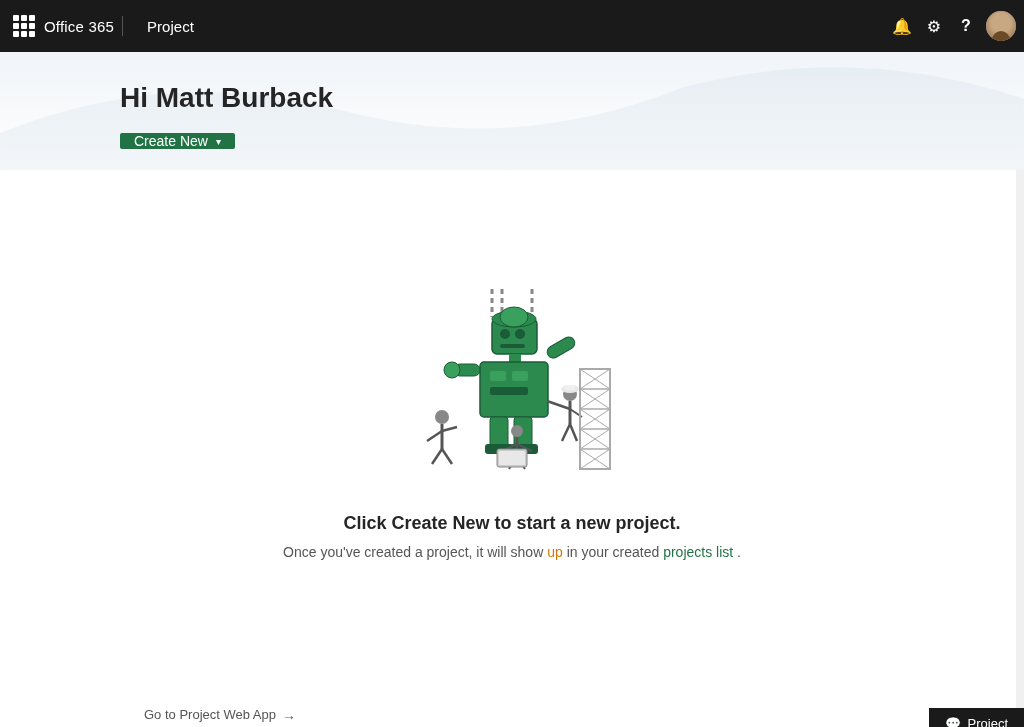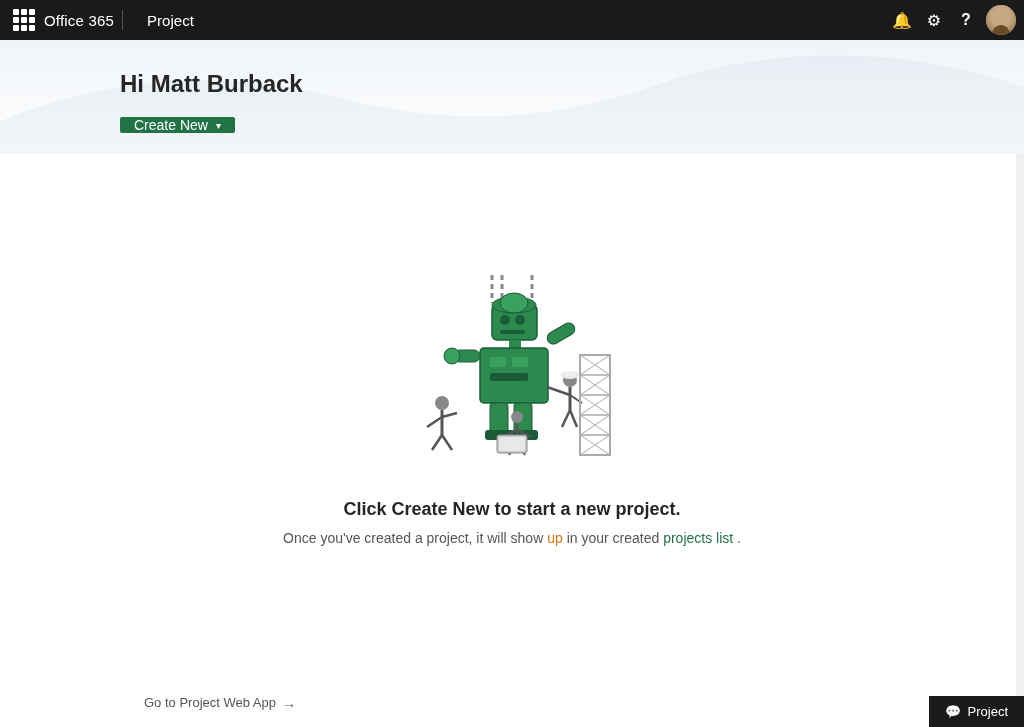--- a/index.html
+++ b/index.html
@@ -3,21 +3,21 @@
   <meta charset="utf-8">
   <style>
     * { margin: 0; padding: 0; box-sizing: border-box; }
     body { font-family: 'Segoe UI', Arial, sans-serif; width: 1024px; height: 727px; overflow: hidden; background: #f3f3f3; }
 
     
     .topbar {
       display: flex;
       align-items: center;
       background: #1a1a1a;
-      height: 40px;
+      height: 52px;
       padding: 0 8px;
       color: white;
       position: relative;
       z-index: 100;
     }
     .topbar-waffle {
       width: 32px;
       height: 32px;
       display: flex;
       align-items: center;
@@ -136,21 +136,21 @@
       pointer-events: none;
     }
     .header-bg-shape svg {
       position: absolute;
       top: -10px;
       left: 0;
       width: 100%;
       opacity: 0.15;
     }
     .greeting {
-      font-size: 24px;
+      font-size: 28px;
       font-weight: 600;
       color: #252525;
       margin-bottom: 18px;
       position: relative;
       z-index: 1;
     }
     .create-new-btn {
       display: inline-flex;
       align-items: center;
       background: #217346;

